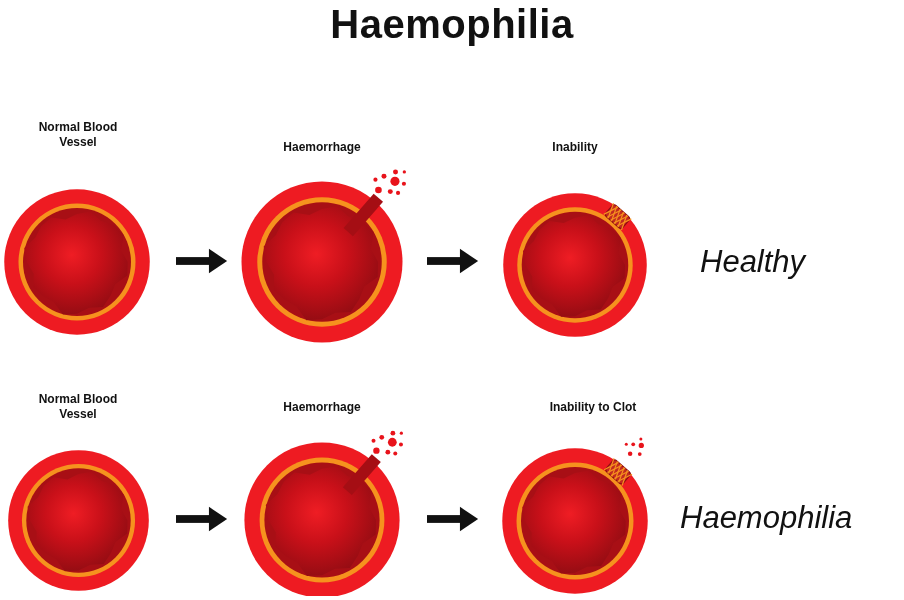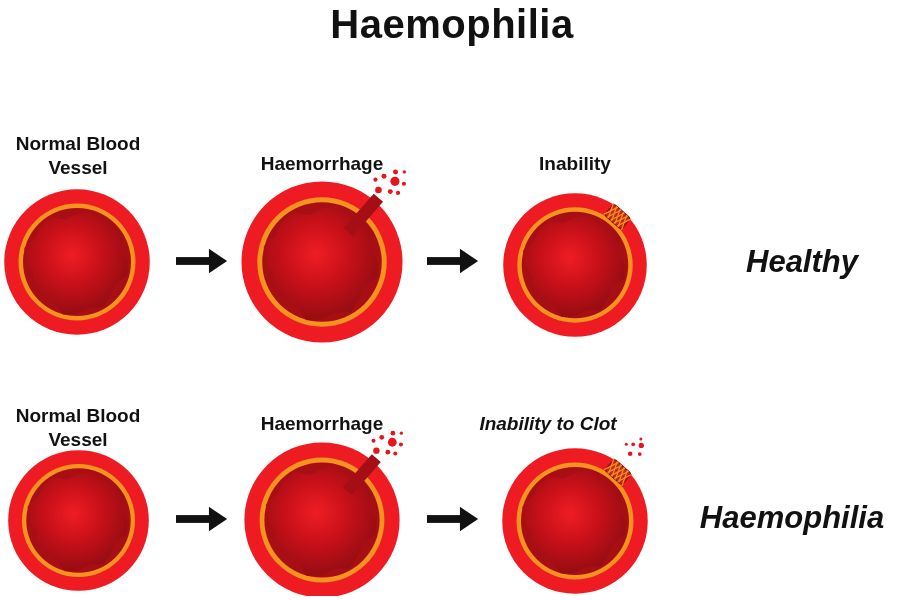--- a/index.html
+++ b/index.html
@@ -5,45 +5,45 @@
   html,body{margin:0;padding:0;background:#ffffff;}
   .canvas{
     position:relative;width:904px;height:596px;background:#ffffff;
     font-family:"Liberation Sans",sans-serif;color:#111111;overflow:hidden;
   }
   .title{
     position:absolute;left:0;top:2px;width:100%;text-align:center;
     font-size:40px;font-weight:bold;letter-spacing:0.5px;
   }
   .caption{
-    position:absolute;text-align:center;font-weight:bold;font-size:19px;
-    line-height:1.28;white-space:pre-line;margin-top:12px;
+    position:absolute;text-align:center;font-weight:bold;font-size:12px;
+    line-height:1.28;white-space:pre-line;
   }
   .vessel{position:absolute;}
   .vessel svg{display:block;}
   .arrow{position:absolute;}
   .arrow svg{display:block;width:100%;height:100%;}
   .row-label{
-    position:absolute;text-align:center;font-weight:bold;font-style:italic;
+    position:absolute;text-align:left;font-weight:normal;font-style:italic;
     font-size:31px;
   }
   
   #c11{left:0px;top:120px;width:156px;}
   #c12{left:239px;top:140px;width:166px;}
   #c13{left:501px;top:140px;width:148px;}
   #r1v1{left:2px;top:187px;width:150px;height:150px;}
   #r1v2{left:239px;top:179px;width:166px;height:166px;}
   #r1v3{left:501px;top:191px;width:148px;height:148px;}
   #a1{left:176px;top:247px;width:52px;height:28px;}
   #a2{left:427px;top:247px;width:52px;height:28px;}
   #s1{left:700px;top:244px;width:204px;}
   
   #c21{left:0px;top:392px;width:156px;}
   #c22{left:239px;top:400px;width:166px;}
-  #c23{left:453px;top:400px;width:190px;font-style:italic;}
+  #c23{left:498px;top:400px;width:190px;}
   #r2v1{left:6px;top:448px;width:145px;height:145px;}
   #r2v2{left:242px;top:440px;width:160px;height:160px;}
   #r2v3{left:500px;top:446px;width:150px;height:150px;}
   #a3{left:176px;top:505px;width:52px;height:28px;}
   #a4{left:427px;top:505px;width:52px;height:28px;}
   #s2{left:680px;top:500px;width:224px;}
 </style>
 </head>
 <body>
 

